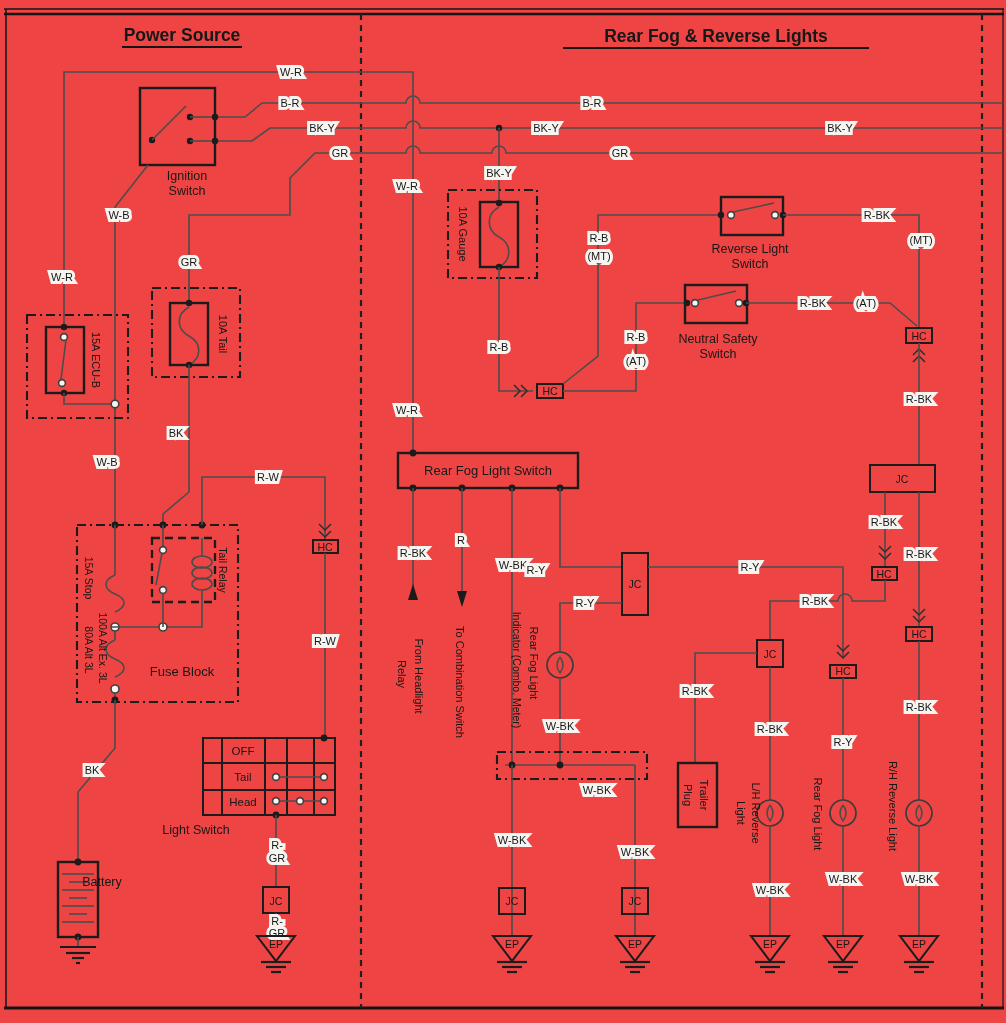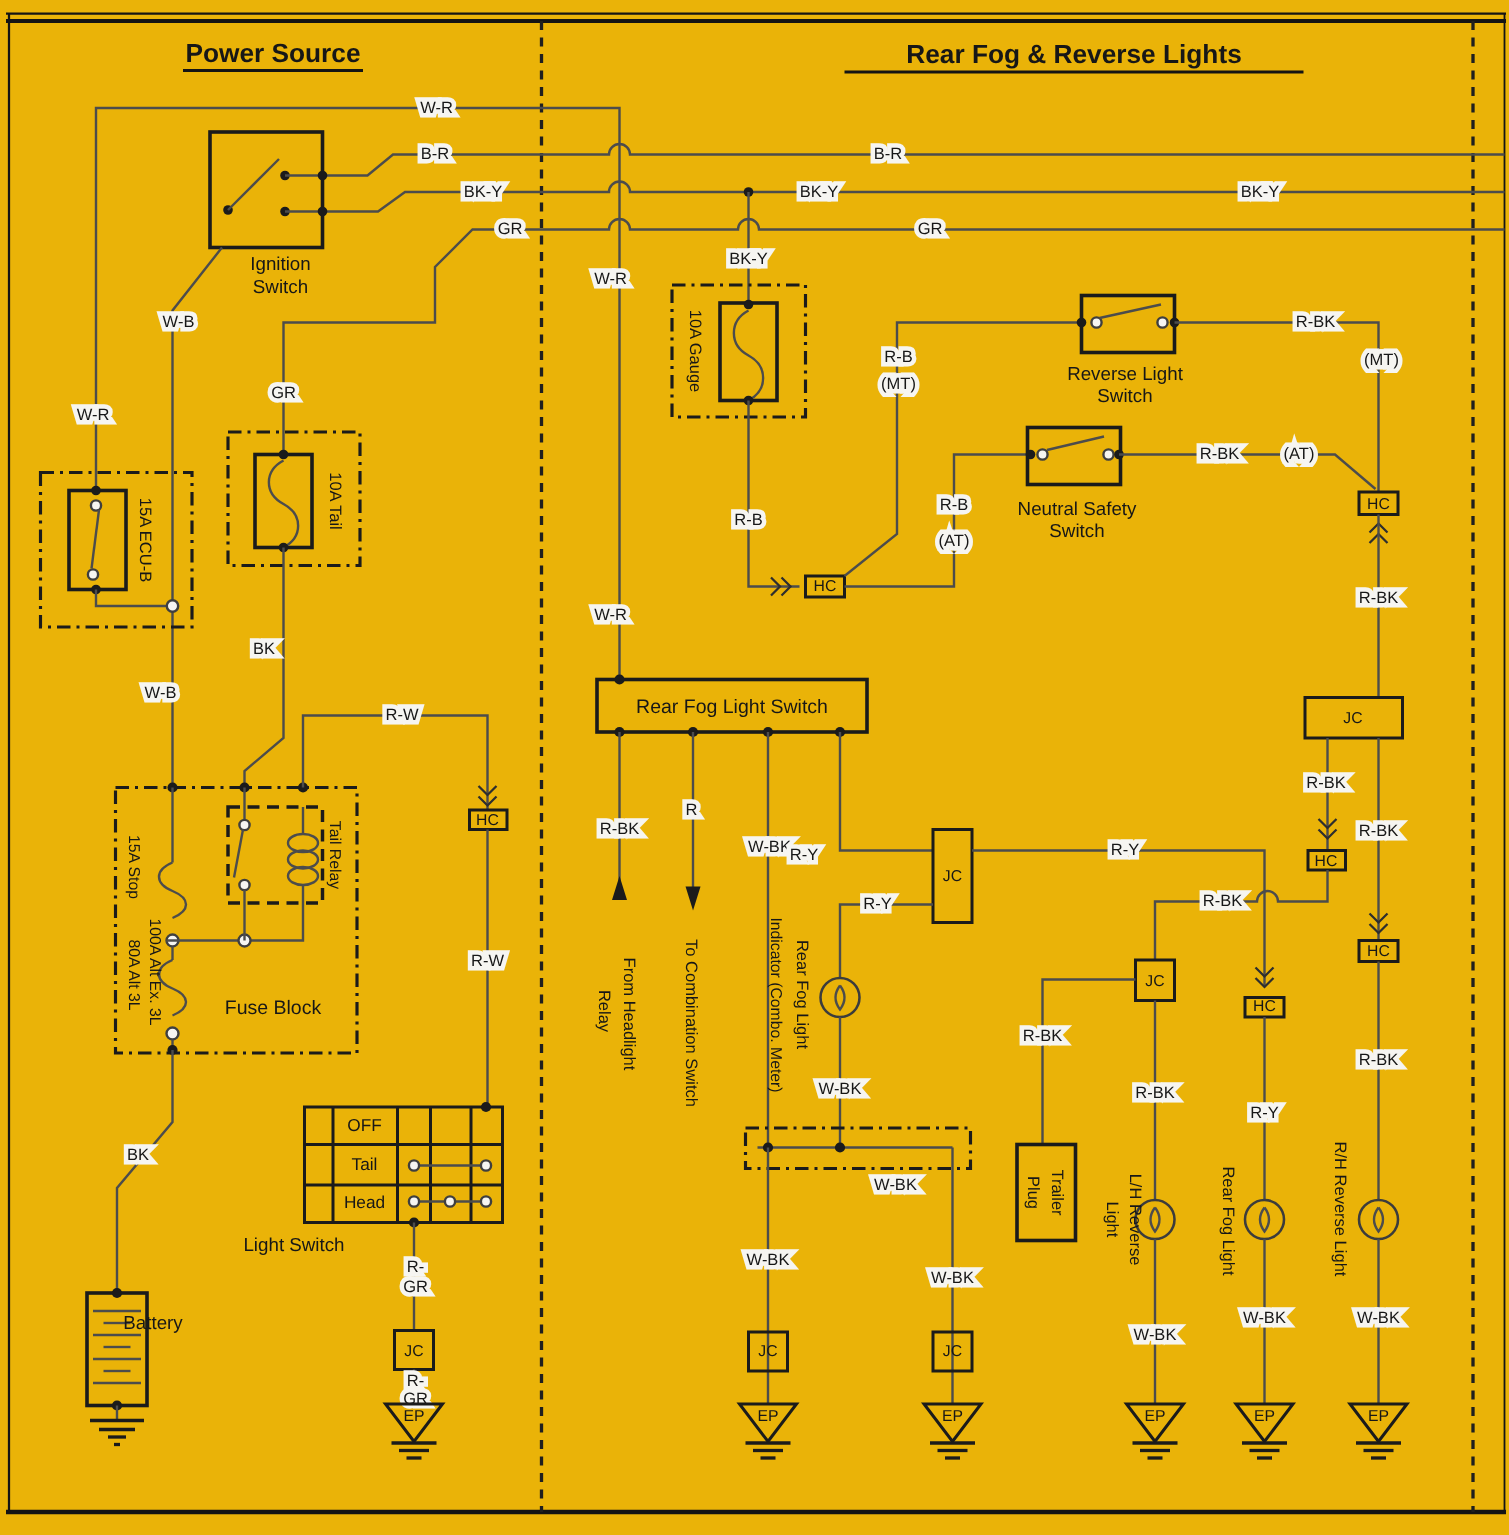--- a/index.html
+++ b/index.html
@@ -1,16 +1,16 @@
 <!DOCTYPE html>
 <html><head>
 <meta charset="utf-8">
 <style>
   html,body { margin:0; padding:0; background:#e9e7e2; }
-  .page { width:1006px; height:1023px; background:#eab308; position:relative; }
+  .page { width:1006px; height:1023px; background:#ef4444; position:relative; }
   svg { display:block; }
   text { font-family:"Liberation Sans", sans-serif; fill:#171717; }
   .title { font-size:17.5px; font-weight:bold; text-anchor:middle; }
   .cl  { font-size:12.5px; text-anchor:middle; }
   .cl13{ font-size:13px; text-anchor:middle; }
   .wl  { font-size:11px; text-anchor:middle; dominant-baseline:central;
          paint-order:stroke; stroke:#f6f5f1; stroke-width:6px; }
   .rot { font-size:11px; text-anchor:middle; dominant-baseline:central; }
   .rots{ font-size:10.5px; text-anchor:middle; dominant-baseline:central; }
   .cc  { font-size:10.5px; text-anchor:middle; dominant-baseline:central; }

